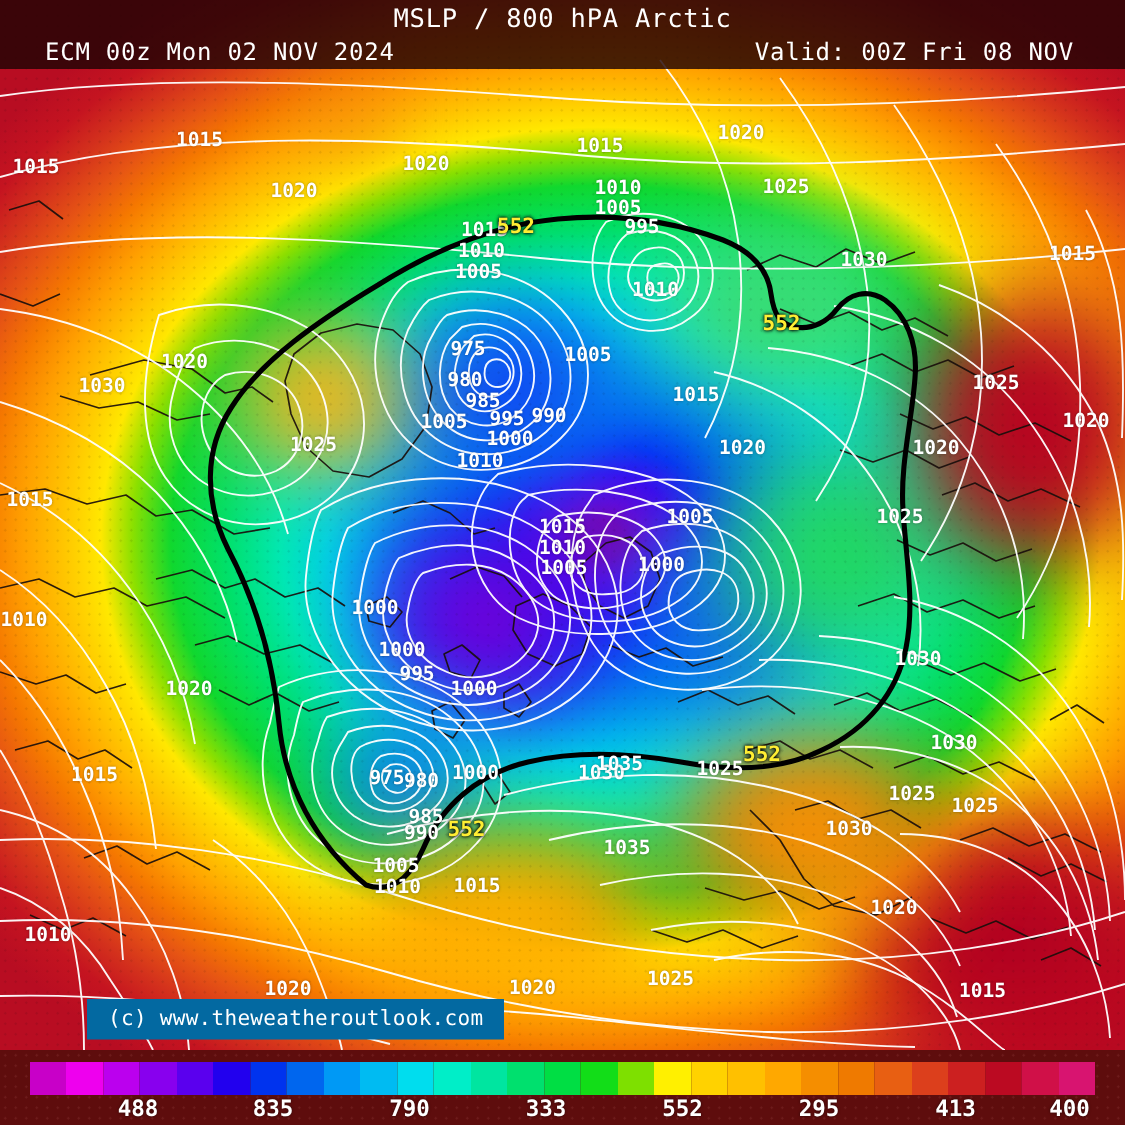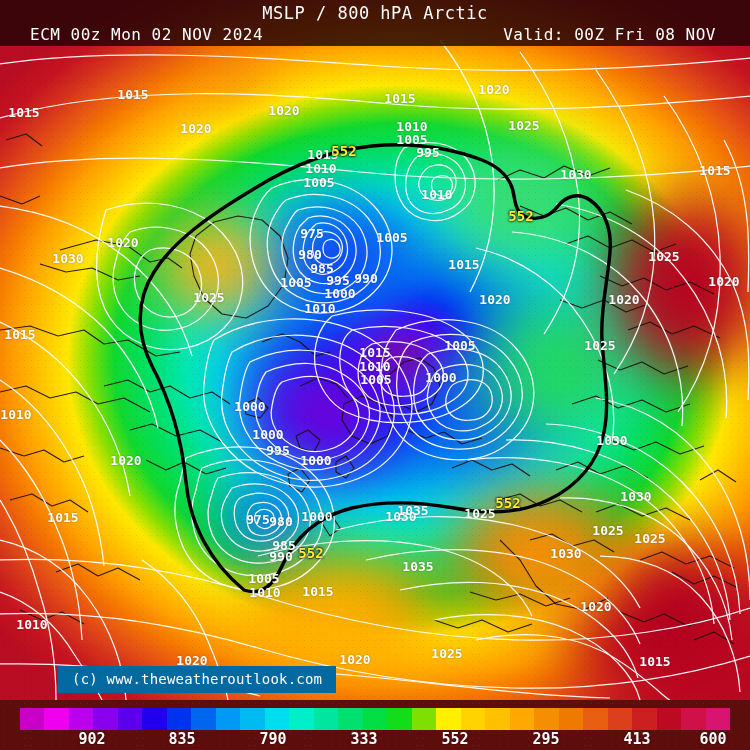--- a/index.html
+++ b/index.html
@@ -511,23 +511,23 @@
       <div class="sw" style="background: rgb(245, 142, 0);"></div>
       <div class="sw" style="background: rgb(239, 122, 0);"></div>
       <div class="sw" style="background: rgb(232, 95, 18);"></div>
       <div class="sw" style="background: rgb(220, 63, 28);"></div>
       <div class="sw" style="background: rgb(204, 32, 32);"></div>
       <div class="sw" style="background: rgb(187, 10, 34);"></div>
       <div class="sw" style="background: rgb(208, 16, 72);"></div>
       <div class="sw" style="background: rgb(216, 20, 112);"></div>
     </div>
   <div id="cbticks">
-      <div class="tk" style="left: 92px;">902</div>
+      <div class="tk" style="left: 92px;">488</div>
       <div class="tk" style="left: 182px;">835</div>
       <div class="tk" style="left: 273px;">790</div>
       <div class="tk" style="left: 364px;">333</div>
       <div class="tk" style="left: 455px;">552</div>
       <div class="tk" style="left: 546px;">295</div>
       <div class="tk" style="left: 637px;">413</div>
-      <div class="tk" style="left: 713px;">600</div>
+      <div class="tk" style="left: 713px;">400</div>
     </div>
 
 </div>
 
 </body></html>

